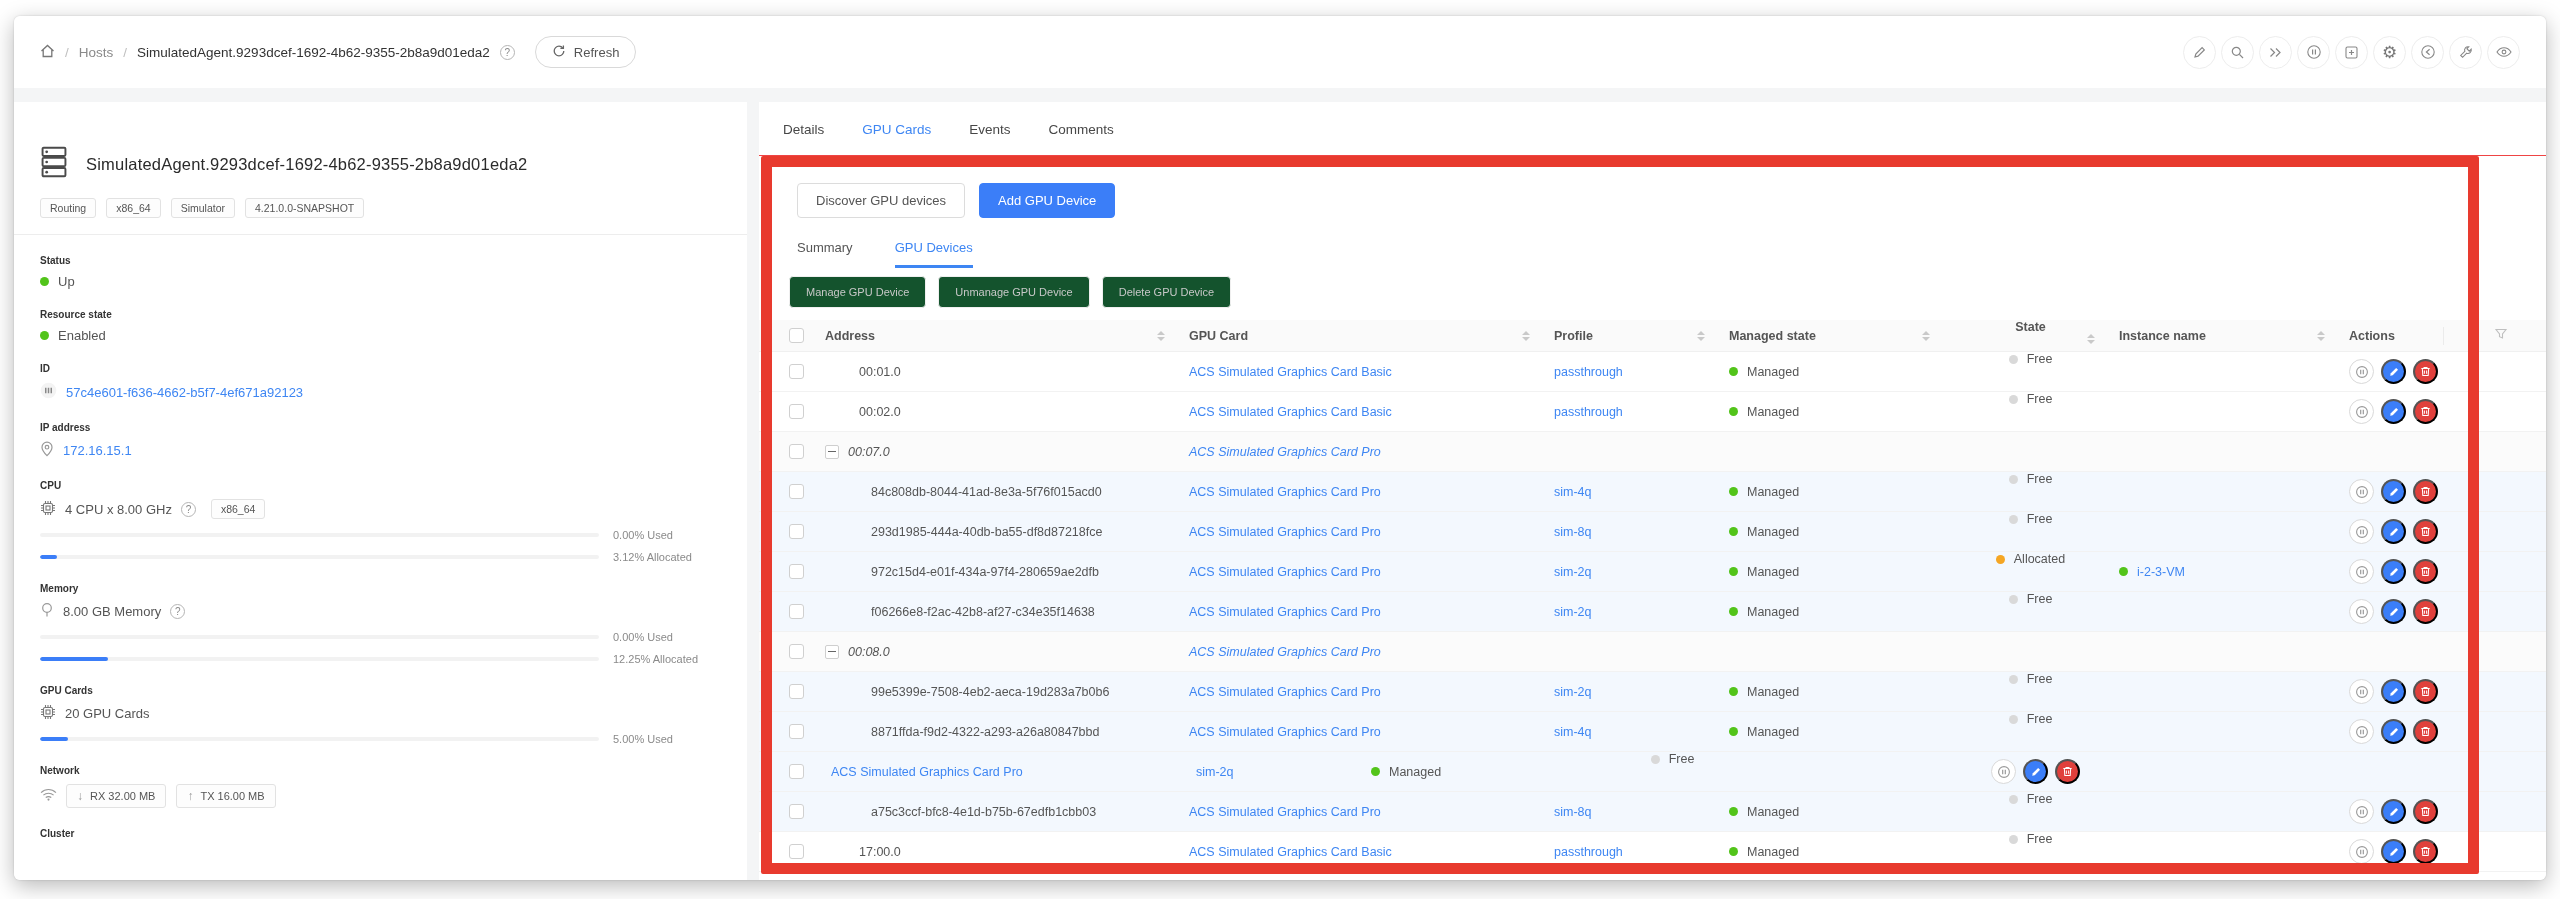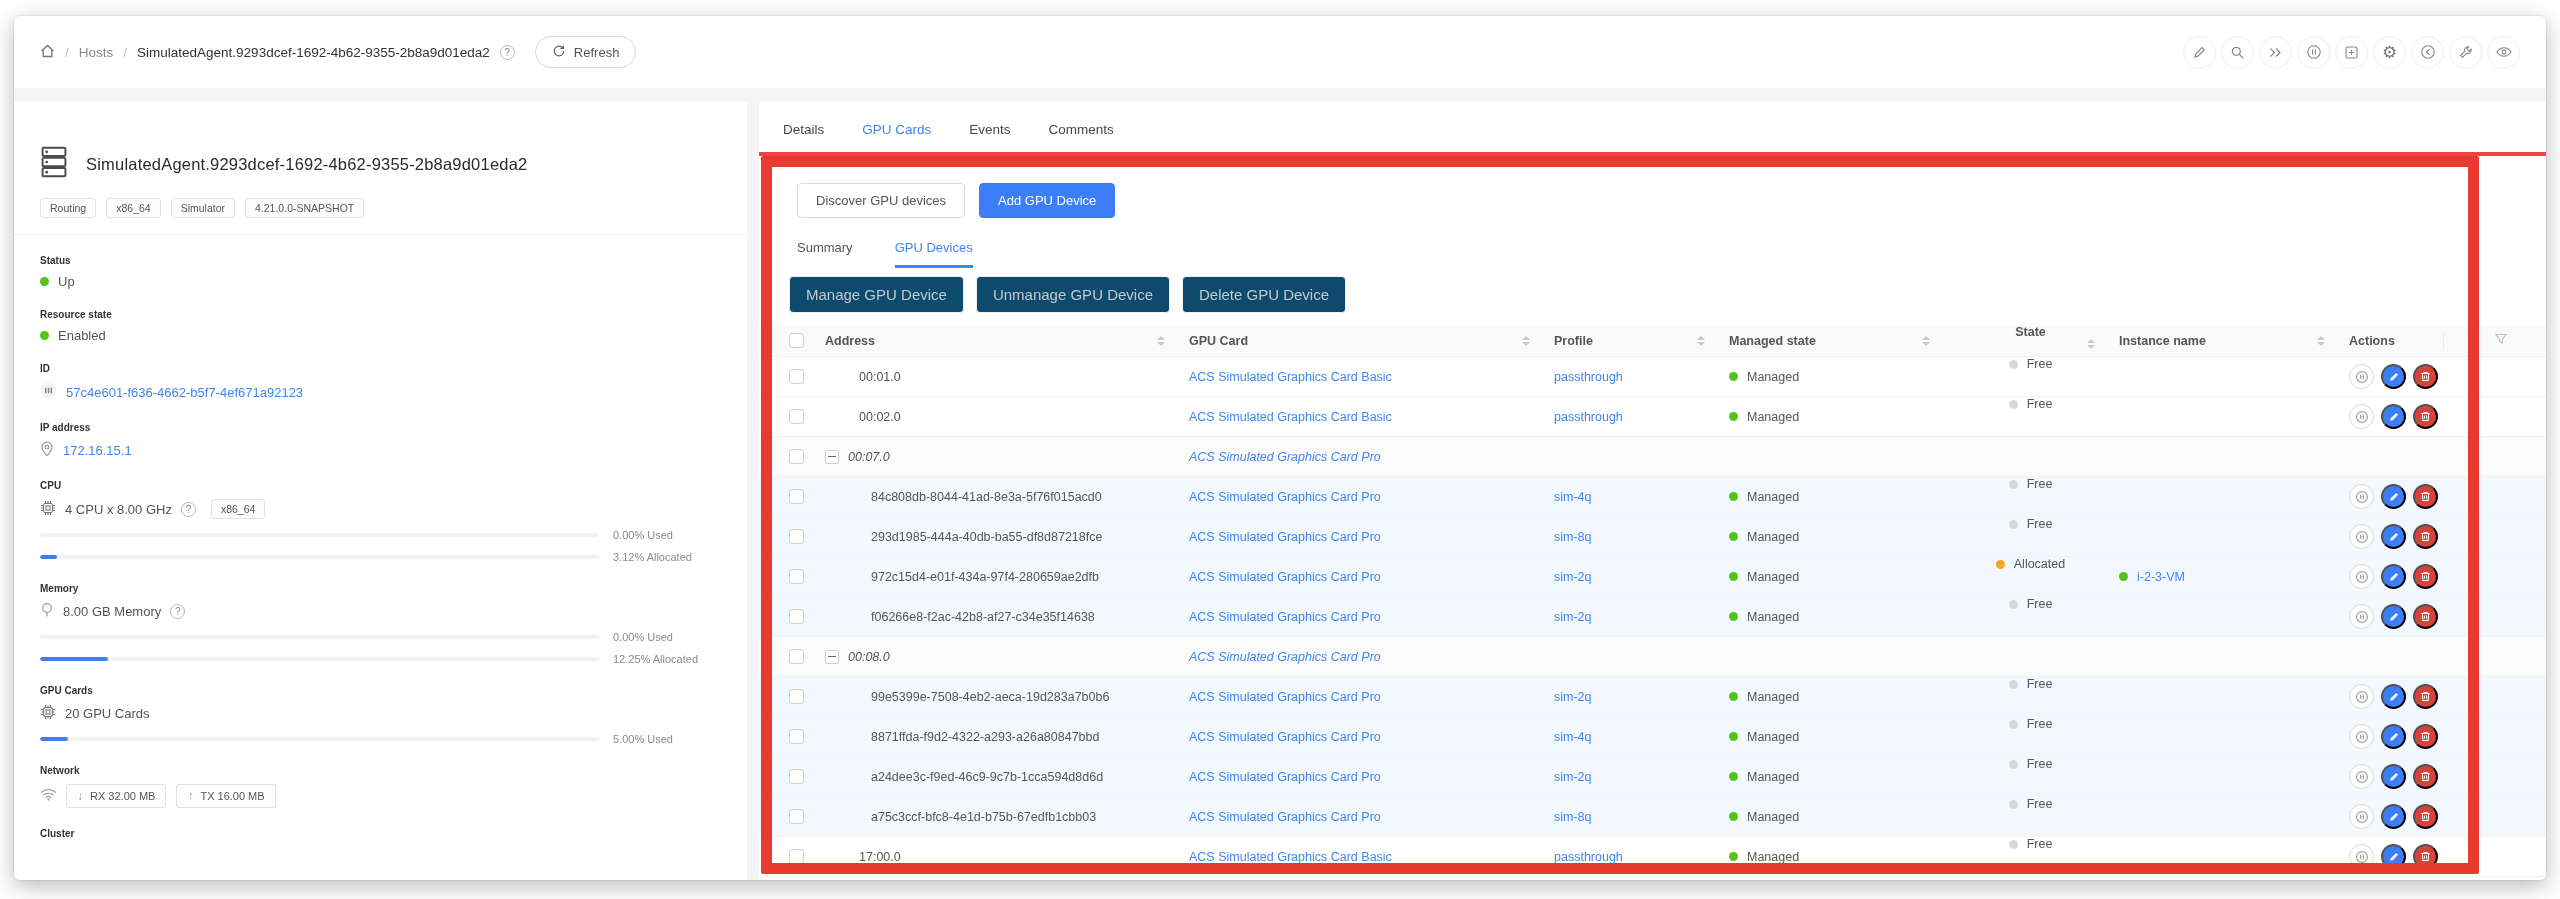--- a/index.html
+++ b/index.html
@@ -55,36 +55,36 @@
   .meter-fill { height:100%; background:#3b7ef8; border-radius:2px; }
   .meter-label { width:122px; padding-left:14px; font-size:11px; color:#8a8a8a;
     white-space:nowrap; }
   .net-tags { display:flex; gap:10px; }
   .net-tag { display:flex; align-items:center; gap:7px; font-size:11px; color:#555;
     border:1px solid #e2e2e2; border-radius:3px; padding:4px 10px; background:#fdfdfd; }
   .arrow-g { color:#999; font-size:12px; }
 
   
   .rc-tabs { padding:20px 0 0 24px; height:54px; display:flex; gap:38px;
-    font-size:13.5px; color:#474747; border-bottom:4px solid #ef4444; }
+    font-size:13.5px; color:#474747; border-bottom:1px solid #ef4444; }
   .rc-tab { cursor:pointer; }
   .rc-tab.active { color:#3e86f3; }
   .red-frame { position:absolute; left:2px; top:54px; right:67px; bottom:6px;
     border:11px solid #e83a2e; border-radius:2px; pointer-events:none; z-index:6; }
   .gpu-buttons { margin:27px 0 0 38px; display:flex; gap:14px; }
   .btn { font-size:13px; border-radius:4px; padding:9px 18px; cursor:pointer;
     white-space:nowrap; }
   .btn-default { border:1px solid #dcdcdc; background:#fff; color:#555; }
   .btn-primary { background:#3b7ef8; border:1px solid #3b7ef8; color:#fff; }
   .sub-tabs { margin:22px 0 0 38px; display:flex; gap:42px; font-size:13px; color:#555; }
   .sub-tab { padding-bottom:10px; cursor:pointer; }
   .sub-tab.active { color:#3e86f3; border-bottom:3px solid #3e86f3; }
   .bulk-row { margin:8px 0 0 30px; display:flex; gap:12px; }
-  .btn-disabled { background:#0c4a6e; border:1px solid #efefef; color:#c8c8c8;
-    border-radius:4px; padding:9px 16px; font-size:15px; }
+  .btn-disabled { background:#14532d; border:1px solid #efefef; color:#c8c8c8;
+    border-radius:4px; padding:9px 16px; font-size:11px; }
 
   
   .gtable { margin-top:12px; font-size:12.5px; }
   .thead { display:flex; align-items:center; height:32px; background:#fafafa;
     border-bottom:1px solid #f0f0f0; color:#555; font-weight:700; }
   .trow { display:flex; height:40px;
     border-bottom:1px solid #f2f2f2; color:#555; background:#fff; }
   .trow.child { background:#f3f8fe; }
   .trow.group { background:#fbfbfb;font-style:italic; }
   .c { display:flex; align-items:center; flex:none; height:100%; }
@@ -846,23 +846,20 @@
                     <path d="M2.5 3.8h9M5.4 3.8V2.6h3.2v1.2M3.6 3.8l.5 7.4h5.8l.5-7.4M5.8 6v3.4M8.2 6v3.4" fill="none" stroke="#fff" stroke-width="1.1"></path>
                   </svg>
                 </button>
               </div>
               <div class="c c-filt"></div>
             </div>
             <div class="trow child">
               <div class="c c-check">
                 <span class="cb"></span>
               </div>
-              <div class="c c-addr">
-                <span class="indent-child">a24dee3c-f9ed-46c9-9c7b-1cca594d8d6d</span>
-              </div>
               <div class="c c-card">
                 <span class="link">ACS Simulated Graphics Card Pro</span>
               </div>
               <div class="c c-prof">
                 <span class="link">sim-2q</span>
               </div>
               <div class="c c-mng">
                 <span class="cell-dot">
                   <span class="dot dot-green"></span>
                   <span>Managed</span>

